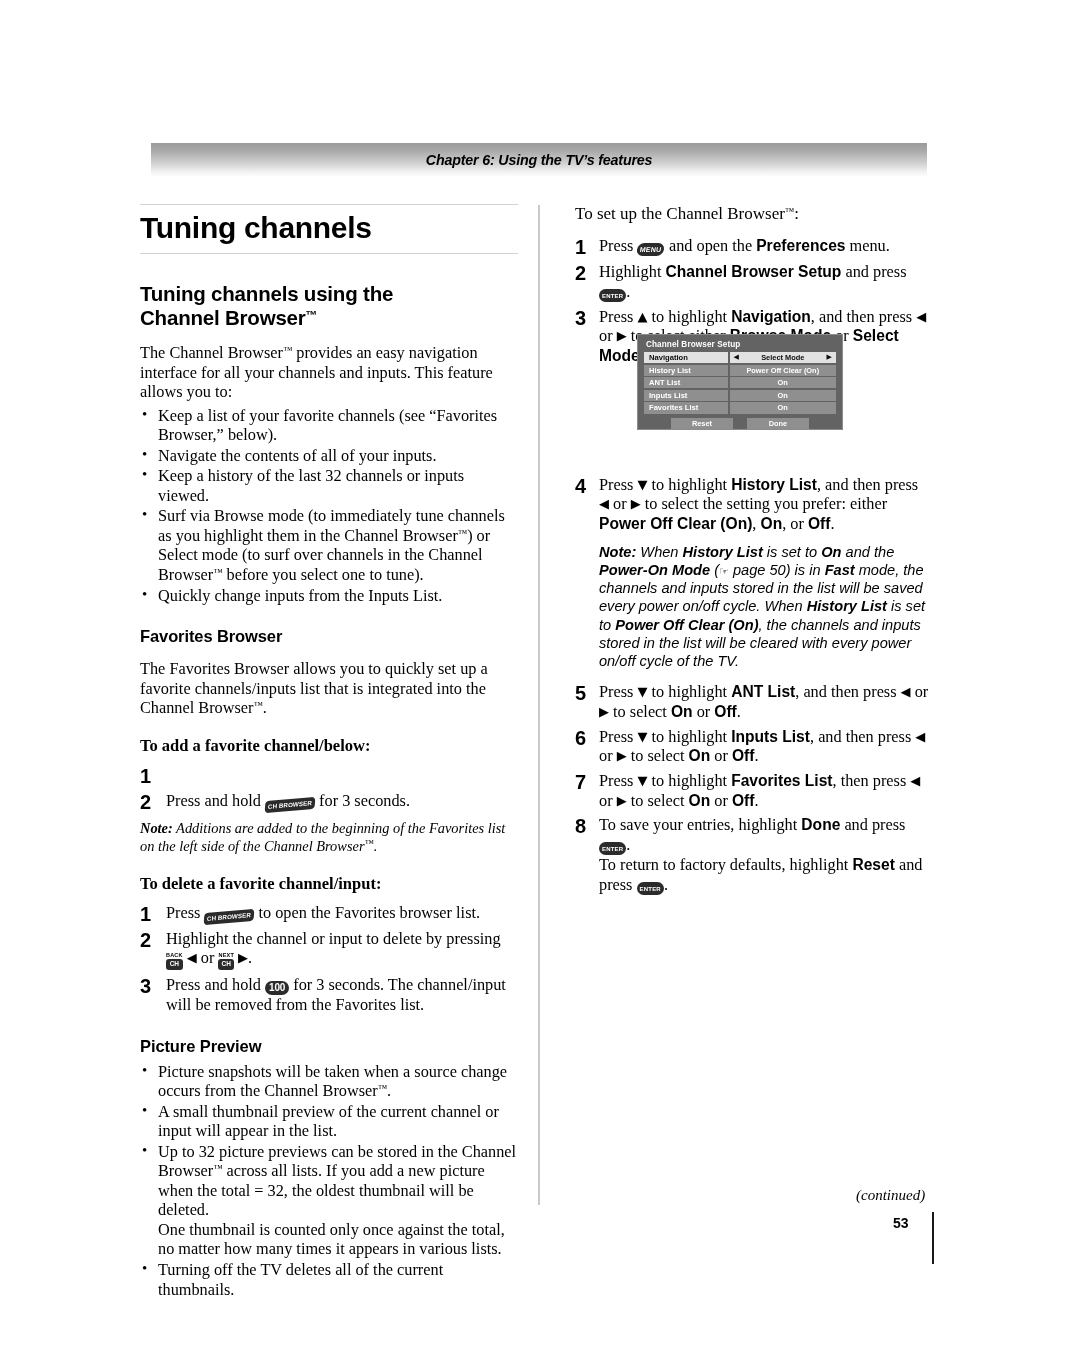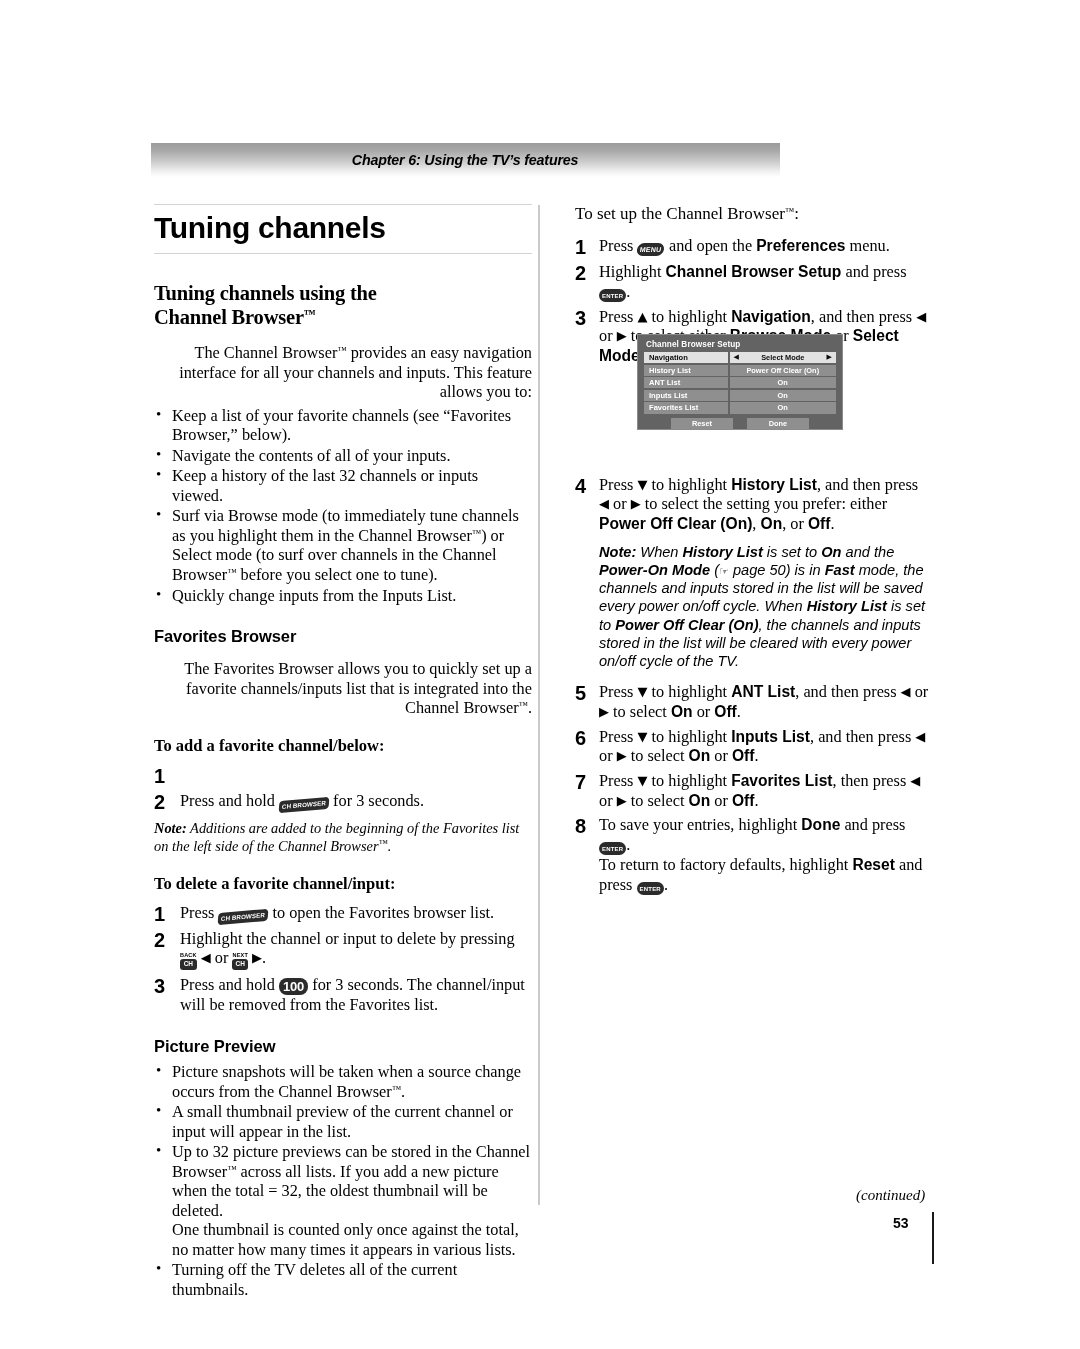--- a/index.html
+++ b/index.html
@@ -14,21 +14,21 @@
     font-family: "Liberation Serif", serif;
     color: #000;
     overflow: hidden;
   }
 
   
   .chapter-bar {
     position: absolute;
     left: 151px;
     top: 143px;
-    width: 629px;
+    width: 776px;
     height: 34px;
     background: linear-gradient(to bottom, #9b9b9b 0%, #a8a8a8 22%, #cfcfcf 58%, #f2f2f2 85%, #ffffff 100%);
     display: flex;
     align-items: center;
     justify-content: center;
   }
   .chapter-bar .chapter-title {
     font-family: "Liberation Sans", sans-serif;
     font-weight: bold;
     font-style: italic;
@@ -44,21 +44,21 @@
     left: 538px;
     top: 205px;
     width: 2px;
     height: 1000px;
     background: #c9c9c9;
   }
 
   
   .col-left {
     position: absolute;
-    left: 154px;
+    left: 140px;
     top: 204px;
     width: 378px;
   }
   .col-right {
     position: absolute;
     left: 575px;
     top: 204px;
     width: 357px;
   }
 
@@ -68,21 +68,21 @@
     font-weight: bold;
     font-size: 30px;
     margin: 0;
     padding: 6px 0 8px 0;
     border-top: 1px solid #d3d3d3;
     border-bottom: 1px solid #d3d3d3;
     letter-spacing: -0.3px;
     transform-origin: left center;
   }
   h2.page-h2 {
-    font-family: Liberation Serif, serif;
+    font-family: Liberation Sans, sans-serif;
     font-weight: bold;
     font-size: 20.5px;
     line-height: 1.17;
     margin: 28px 0 10px 0;
     letter-spacing: -0.2px;
   }
   h3.page-h3 {
     font-family: "Liberation Sans", sans-serif;
     font-weight: bold;
     font-size: 16.5px;
@@ -100,21 +100,21 @@
     font-weight: normal;
     font-size: 17px;
     margin: 0 0 12px 0;
   }
 
   
   p.body {
     font-size: 16.3px;
     line-height: 1.20;
     margin: 13px 0 4px 0;
-    text-align: right;
+    text-align: left;
   }
 
   
   ul.bl {
     list-style: none;
     margin: 2px 0 0 0;
     padding: 0;
   }
   ul.bl > li {
     position: relative;
@@ -209,21 +209,21 @@
     letter-spacing: 0.2px;
   }
   .key-browser {
     font-size: 6.2px;
     padding: 3px 3px 2.5px 3px;
     border-radius: 4px;
     transform: skewY(-5deg) skewX(-4deg);
     letter-spacing: 0.1px;
   }
   .key-100 {
-    font-size: 13px;
+    font-size: 10px;
     padding: 2.5px 4px 2px 4px;
     border-radius: 8px;
     letter-spacing: -0.2px;
   }
   .key-ch-wrap {
     display: inline-block;
     vertical-align: -0.18em;
     text-align: center;
     line-height: 1;
   }

